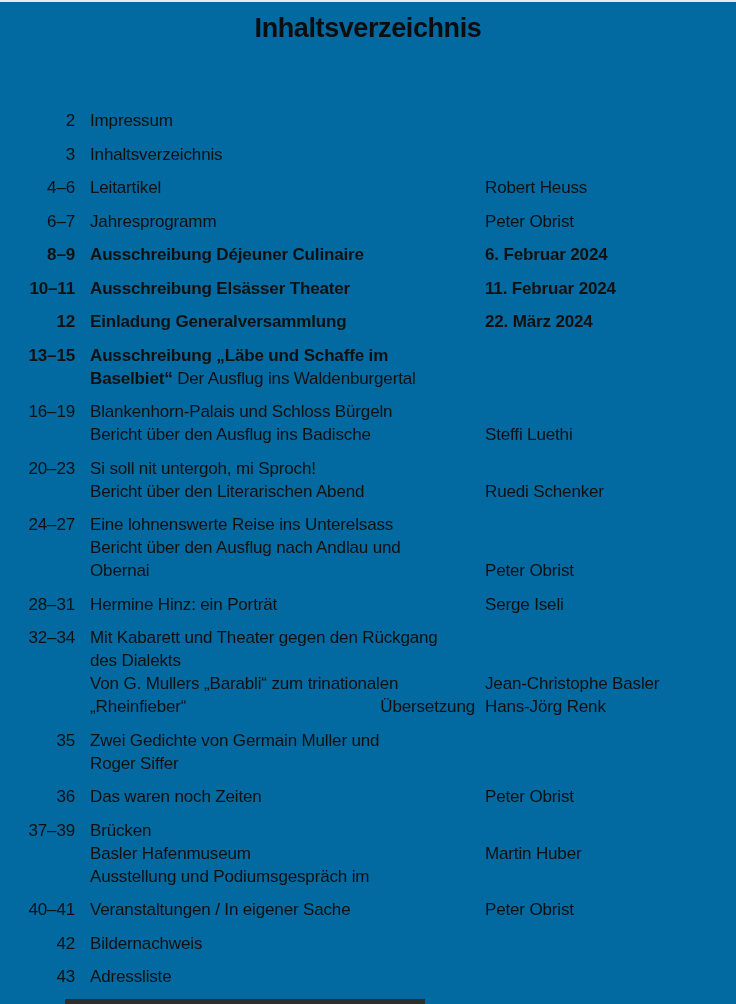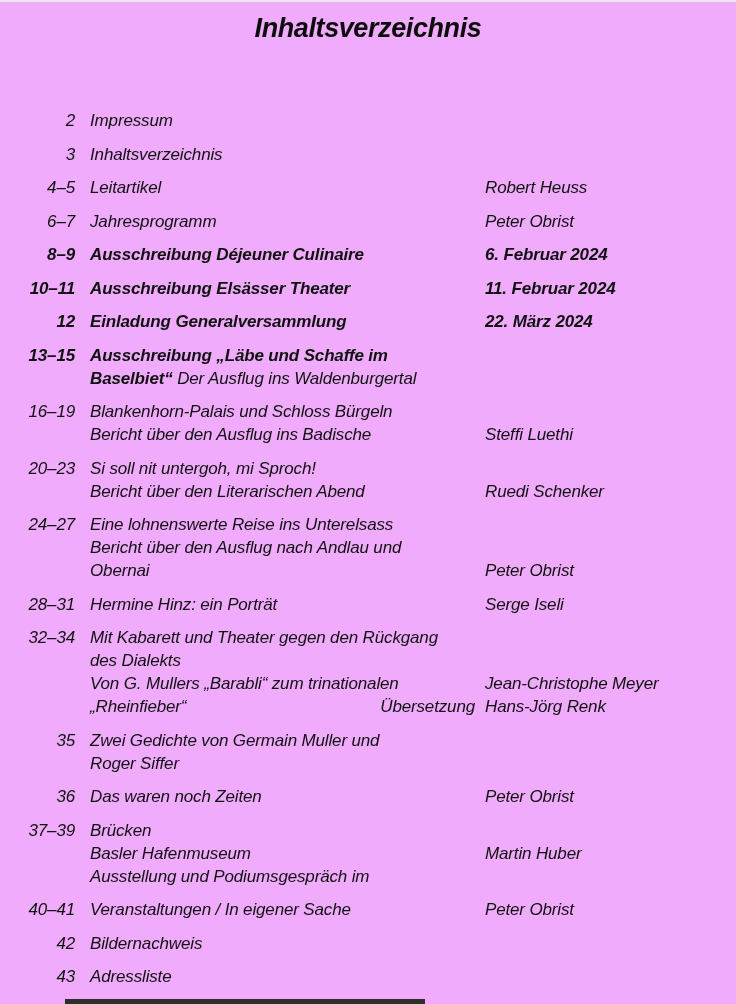--- a/index.html
+++ b/index.html
@@ -7,22 +7,21 @@
     width:736px;height:1004px;
     background:#ffffff;
     font-family:"Liberation Sans","DejaVu Sans",sans-serif;
     color:#111;
     overflow:hidden;
     position:relative;
   }
   .page{
     position:relative;
     width:736px;height:1004px;
-    background:#f0abfc;
-    font-style:italic;
+    background:#0369a1;
   }
   .top-edge{
     position:absolute;top:0;left:0;right:0;height:2px;
     background:#e9e9e9;
   }
   .doc-title{
     margin:0;
     padding-top:13px;
     text-align:center;
     font-size:27px;
@@ -85,21 +84,21 @@
       </div>
       <div class="entry">
         <div class="line">
           <span class="pages">3</span>
           <span class="title-cell"><span>Inhaltsverzeichnis</span></span>
           <span class="author-cell">&nbsp;</span>
         </div>
       </div>
       <div class="entry">
         <div class="line">
-          <span class="pages">4–5</span>
+          <span class="pages">4–6</span>
           <span class="title-cell"><span>Leitartikel</span></span>
           <span class="author-cell">Robert Heuss</span>
         </div>
       </div>
       <div class="entry">
         <div class="line">
           <span class="pages">6–7</span>
           <span class="title-cell"><span>Jahresprogramm</span></span>
           <span class="author-cell">Peter Obrist</span>
         </div>
@@ -191,21 +190,21 @@
           <span class="author-cell">&nbsp;</span>
         </div>
         <div class="line">
           <span class="pages">&nbsp;</span>
           <span class="title-cell"><span>des Dialekts</span></span>
           <span class="author-cell">&nbsp;</span>
         </div>
         <div class="line">
           <span class="pages">&nbsp;</span>
           <span class="title-cell"><span>Von G. Mullers „Barabli“ zum trinationalen</span></span>
-          <span class="author-cell">Jean-Christophe Meyer</span>
+          <span class="author-cell">Jean-Christophe Basler</span>
         </div>
         <div class="line">
           <span class="pages">&nbsp;</span>
           <span class="title-cell has-mid">
             <span>„Rheinfieber“</span>
             <span>Übersetzung</span>
           </span>
           <span class="author-cell">Hans-Jörg Renk</span>
         </div>
       </div>

